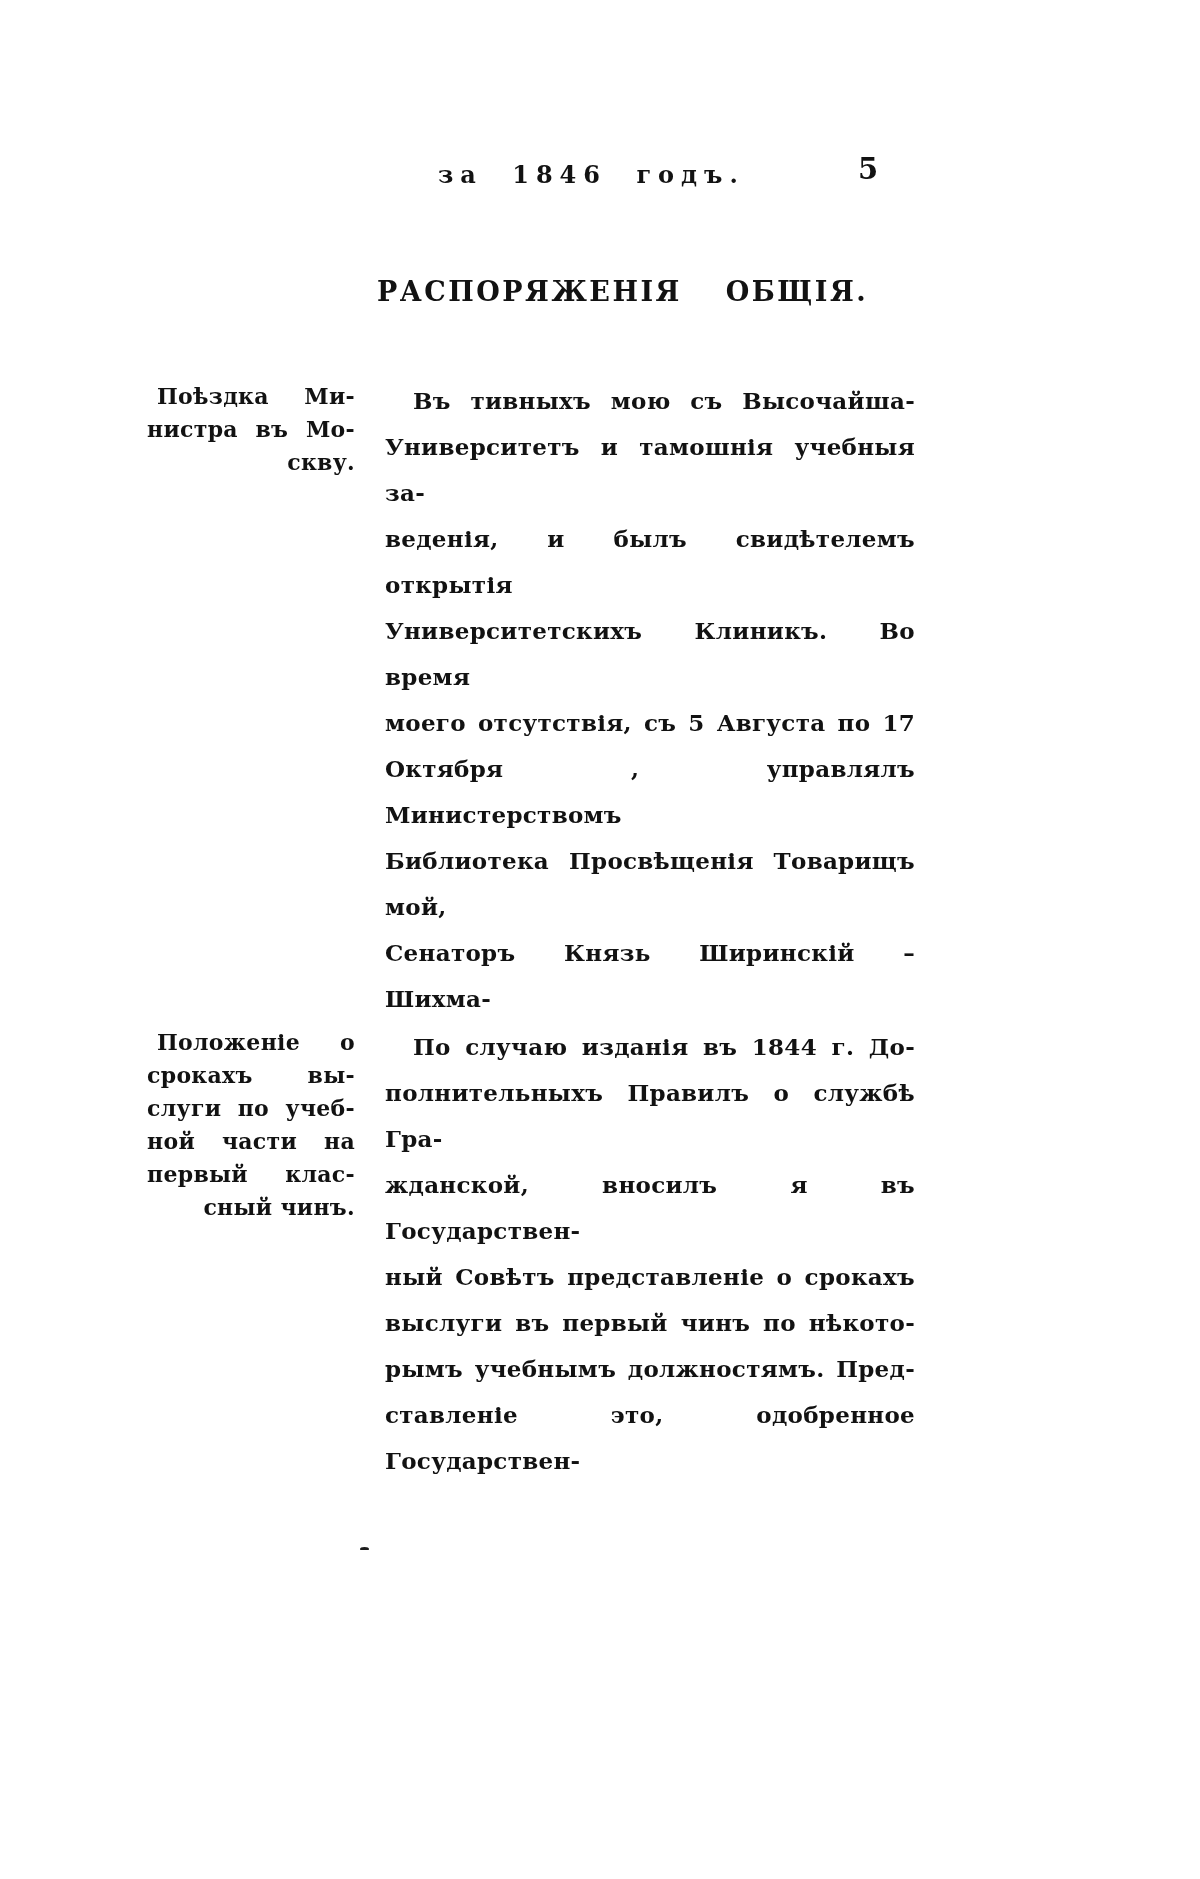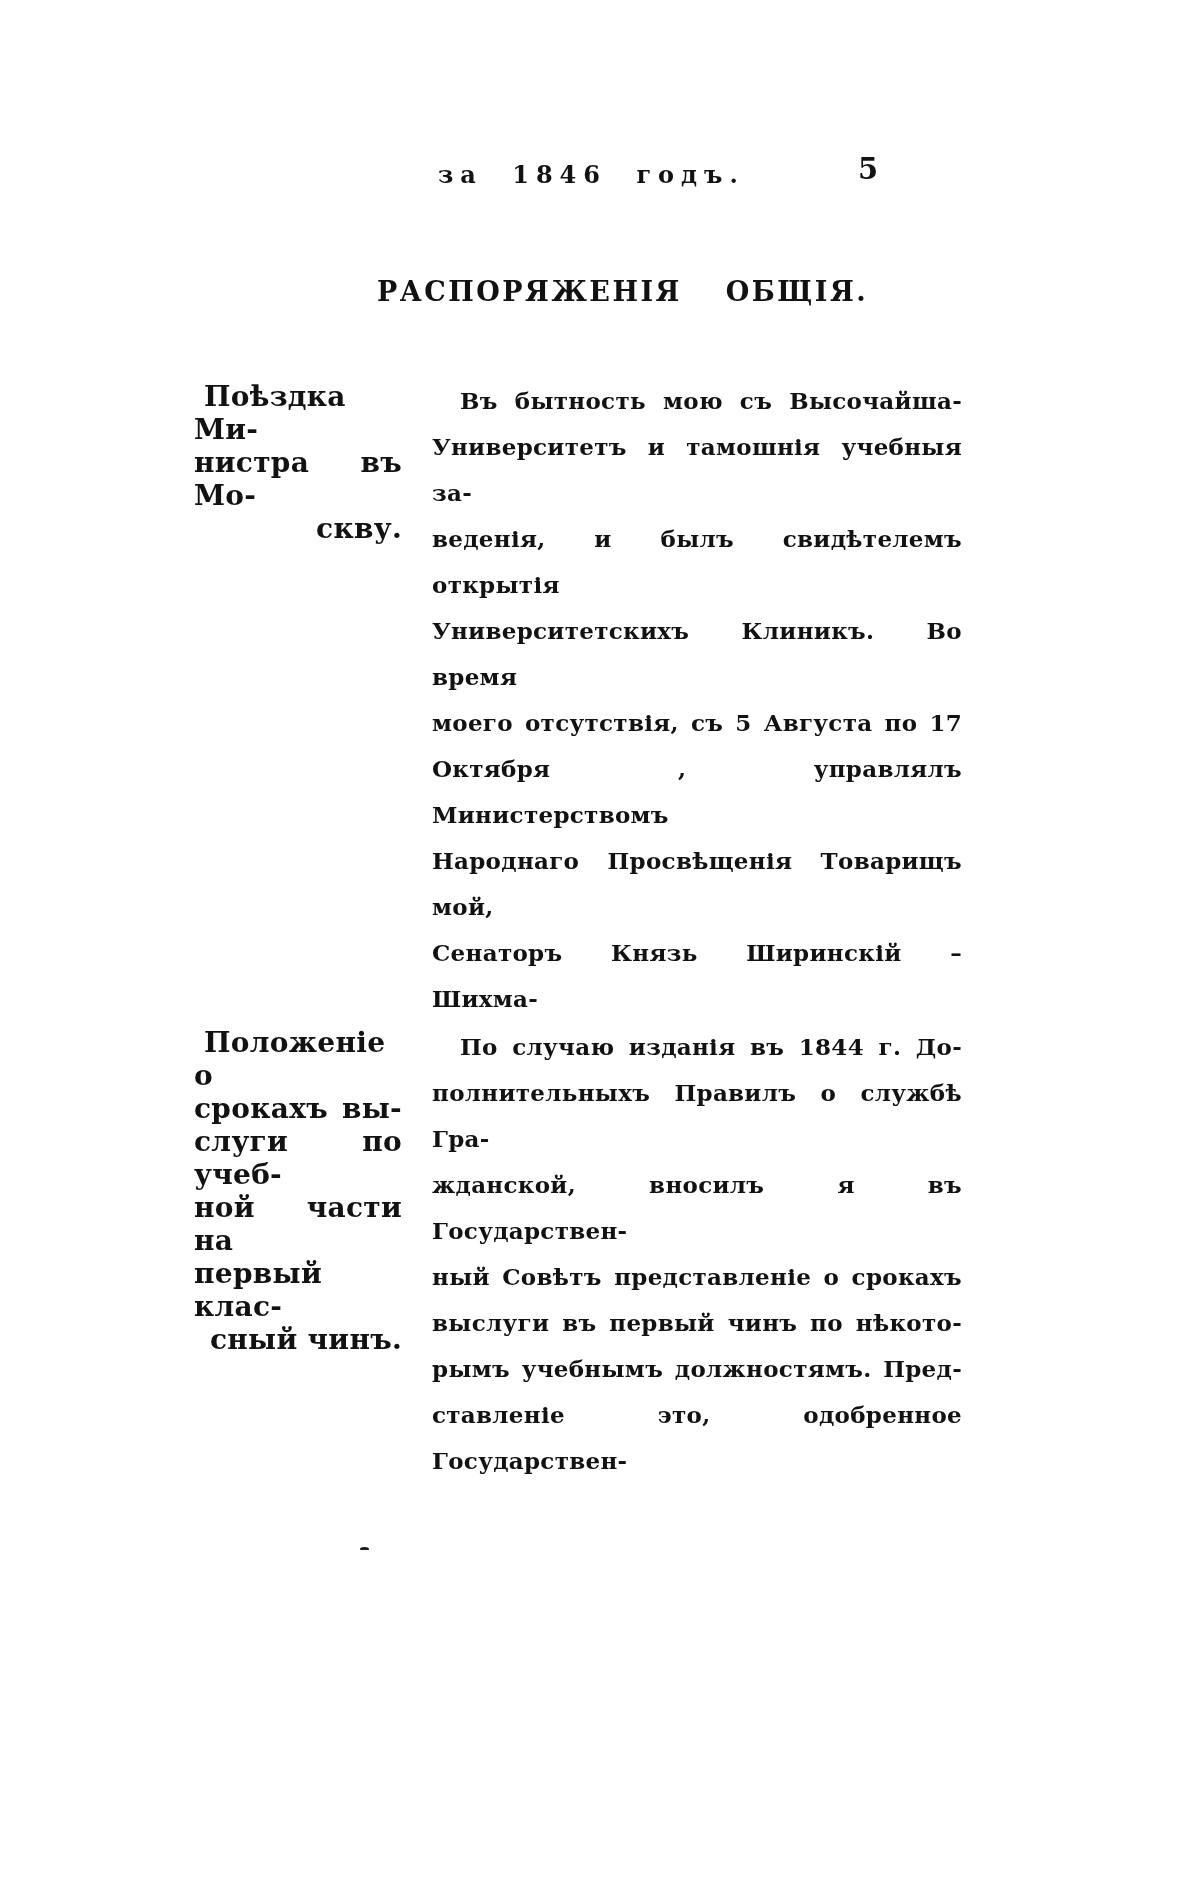--- a/index.html
+++ b/index.html
@@ -24,24 +24,23 @@
     position:absolute;left:377px;top:276px;margin:0;
     font-size:27px;font-weight:700;
     letter-spacing:2.5px;word-spacing:32px;
   }
   .content{
     position:absolute;left:147px;top:378px;width:780px;
   }
   .section{display:flex;align-items:flex-start;}
   .note{
     width:208px;flex:none;
-    font-size:28px;line-height:33px;font-weight:700;
+    font-size:22px;line-height:33px;font-weight:700;
     padding-top:2px;
     letter-spacing:0.3px;
-    margin-left:47px;
   }
   .para{
     width:530px;flex:none;margin-left:30px;
     font-size:23px;line-height:46px;font-weight:700;
     letter-spacing:0.3px;word-spacing:2px;
   }
   .line.just{text-align:justify;text-align-last:justify;}
   .line.left{text-align:right;}
   .para .line.first{text-indent:28px;}
   .note .line.first{text-indent:10px;}
@@ -64,27 +63,27 @@
   <div class="page-number">5</div>
   <h1 class="section-title">РАСПОРЯЖЕНІЯ ОБЩІЯ.</h1>
   <div class="content" id="content">
       <div class="section">
         <div class="note">
           <div class="line first just">Поѣздка Ми-</div>
           <div class="line just">нистра въ Мо-</div>
           <div class="line left">скву.</div>
         </div>
         <div class="para">
-          <div class="line first just">Въ бытность мою съ Высочайша-</div>
+          <div class="line first just">Въ тивныхъ мою съ Высочайша-</div>
           <div class="line just">Университетъ и тамошнія учебныя за-</div>
           <div class="line just">веденія, и былъ свидѣтелемъ открытія</div>
           <div class="line just">Университетскихъ Клиникъ. Во время</div>
           <div class="line just">моего отсутствія, съ 5 Августа по 17</div>
           <div class="line just">Октября , управлялъ Министерствомъ</div>
-          <div class="line just">Народнаго Просвѣщенія Товарищъ мой,</div>
+          <div class="line just">Библиотека Просвѣщенія Товарищъ мой,</div>
           <div class="line just">Сенаторъ Князь Ширинскій – Шихма-</div>
         </div>
       </div>
       <div class="section">
         <div class="note"></div>
       </div>
       <div class="section">
         <div class="note">
           <div class="line first just">Положеніе о</div>
           <div class="line just">срокахъ вы-</div>

